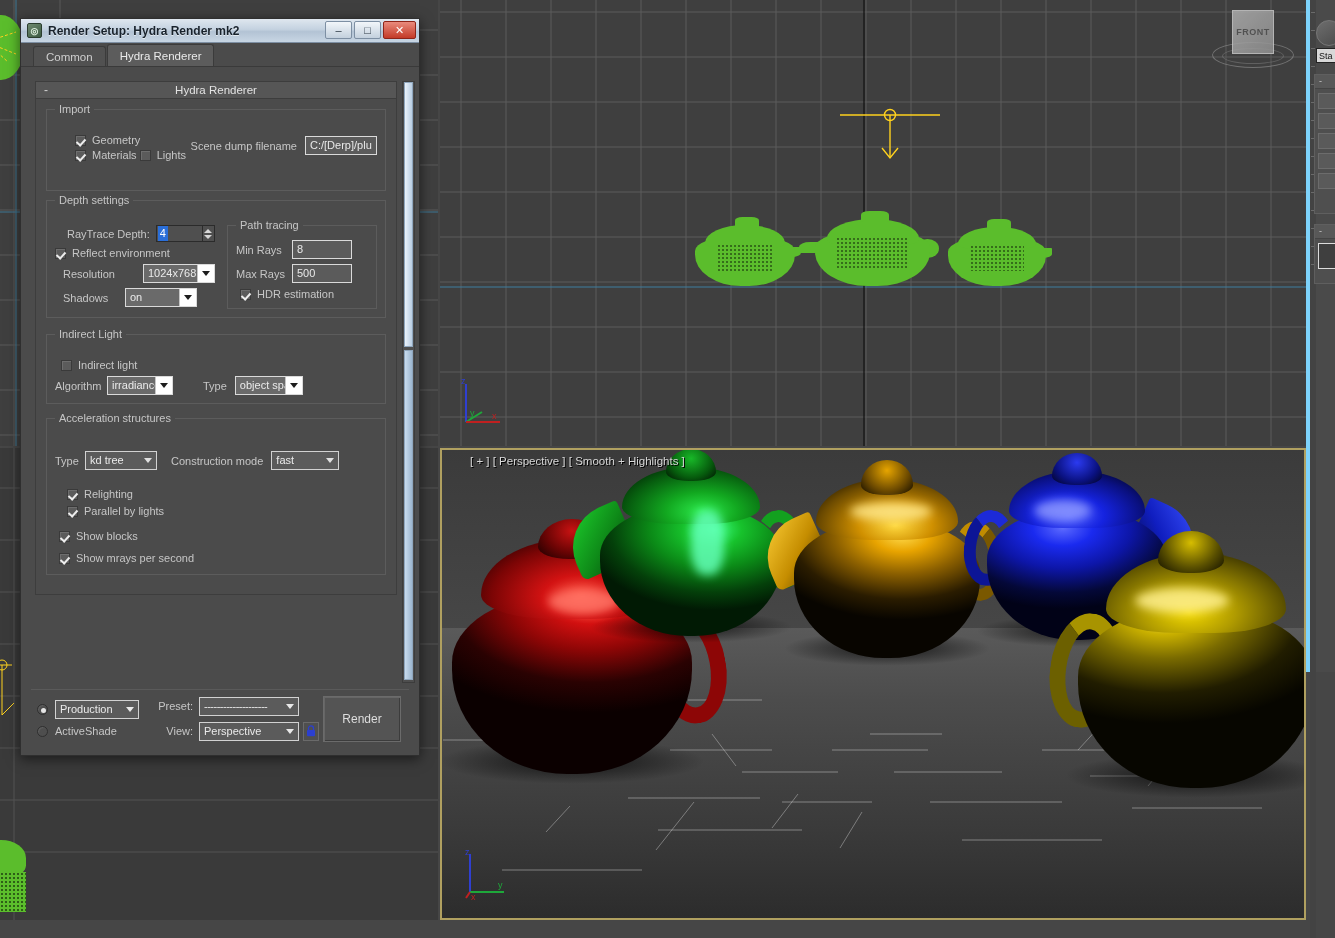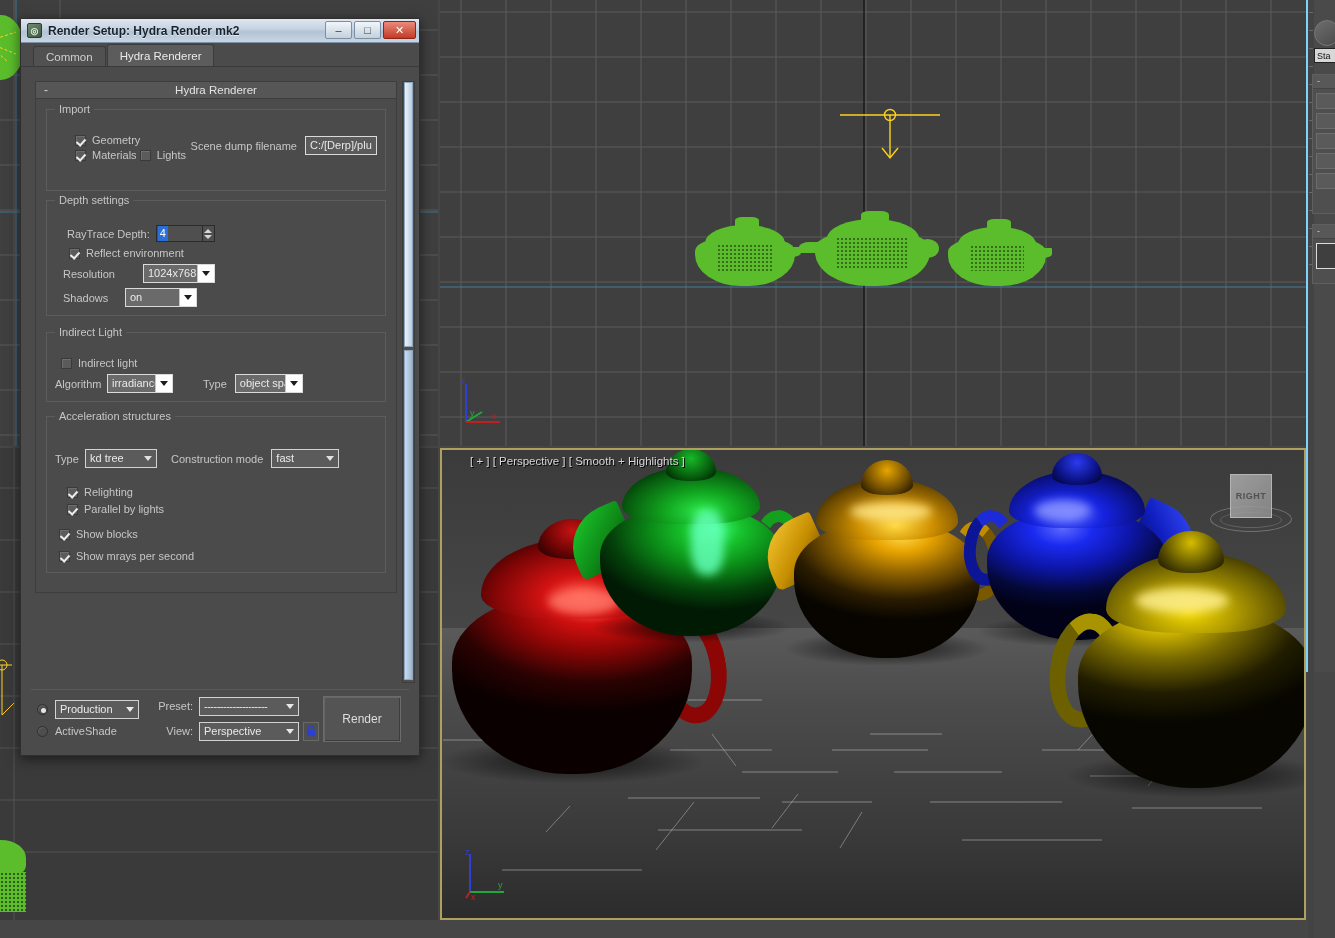--- a/index.html
+++ b/index.html
@@ -62,21 +62,21 @@
     border:1px solid #8a8a8a; border-radius:50%;
     opacity:0.45;
   }
 
   
   .tripod { position:absolute; width:56px; height:52px; font-size:9px; }
 
   
   #cmd-panel {
     position:absolute; right:0; top:0; width:29px; height:672px;
-    background:#4a4a4a; border-left:2px solid #7dd3fc;
+    background:#4a4a4a; border-left:4px solid #7dd3fc;
   }
   .cp-btn-round {
     position:absolute; left:6px; top:20px; width:26px; height:26px;
     border-radius:50%;
     background:linear-gradient(145deg,#6e6e6e,#4a4a4a);
     border:1px solid #777;
   }
   .cp-field {
     position:absolute; left:6px; top:48px; width:28px; height:15px;
     background:#d8d8d8; border:1px solid #222;
@@ -509,20 +509,25 @@
       <div class="dots" style="left:18%;top:34%;width:62%;height:44%;"></div>
     </div>
     <div class="wirepot" style="left:508px;top:220px;width:98px;height:66px;">
       <div class="wspout" style="left:84%;top:42%;width:22%;height:15%;"></div>
       <div class="wbody"></div>
       <div class="wlid"></div>
       <div class="wknob" style="left:40%;"></div>
       <div class="dots"></div>
     </div>
 
+    <div class="viewcube" style="right:10px;top:4px;">
+      <div class="vc-ring"></div>
+      <div class="vc-ring2"></div>
+      <div class="vc-face">FRONT</div>
+    </div>
 
     <svg class="tripod" style="left:16px;bottom:18px;" width="56" height="52">
       <line x1="10" y1="46" x2="10" y2="8" stroke="#2f3fd0" stroke-width="2"></line>
       <line x1="10" y1="46" x2="26" y2="36" stroke="#1ea83a" stroke-width="2"></line>
       <line x1="10" y1="46" x2="44" y2="46" stroke="#c02020" stroke-width="2"></line>
       <text x="5" y="8" fill="#2f3fd0" font-size="9" font-family="Liberation Sans, sans-serif">z</text>
       <text x="14" y="40" fill="#1ea83a" font-size="9" font-family="Liberation Sans, sans-serif">y</text>
       <text x="36" y="43" fill="#c02020" font-size="9" font-family="Liberation Sans, sans-serif">x</text>
     </svg>
   </div>
@@ -641,25 +646,20 @@
       <div class="lid" style="background:
            radial-gradient(ellipse 76% 96% at 46% 74%, #f2d800 0%, #b09b00 34%, #5c5100 70%, #110f00 100%);"></div>
       <div class="knob" style="left:34%;top:-3%;width:28%;height:17%;background:
            radial-gradient(ellipse at 50% 28%, #d6bd00 0%, #5a5000 58%, #0c0a00 100%);
            border-radius:50% 50% 46% 46%/70% 70% 30% 30%;"></div>
       <div class="hl" style="left:24%;top:20%;width:40%;height:10%;background:#fff08f;"></div>
     </div>
 
     <div class="vp-label">[ + ] [ Perspective ] [ Smooth + Highlights ]</div>
 
-    <div class="viewcube" style="right:10px;top:18px;">
-      <div class="vc-ring"></div>
-      <div class="vc-ring2"></div>
-      <div class="vc-face">RIGHT</div>
-    </div>
 
     <svg class="tripod" style="left:18px;bottom:18px;" width="56" height="52">
       <line x1="10" y1="44" x2="10" y2="6" stroke="#2f3fd0" stroke-width="2"></line>
       <line x1="10" y1="44" x2="44" y2="44" stroke="#1ea83a" stroke-width="2"></line>
       <line x1="10" y1="44" x2="6" y2="50" stroke="#c02020" stroke-width="2"></line>
       <text x="5" y="7" fill="#2f3fd0" font-size="9" font-family="Liberation Sans, sans-serif">z</text>
       <text x="38" y="40" fill="#1ea83a" font-size="9" font-family="Liberation Sans, sans-serif">y</text>
       <text x="11" y="52" fill="#c02020" font-size="9" font-family="Liberation Sans, sans-serif">x</text>
     </svg>
   </div>
@@ -766,21 +766,21 @@
                     <div class="spinner" style="margin-left:6px;">
                       <div class="sv">
                         <span>4</span>
                       </div>
                       <div class="sb">
                         <i class="up"></i>
                         <i class="down"></i>
                       </div>
                     </div>
                   </div>
-                  <div class="row" style="margin-left:14px;">
+                  <div class="row" style="">
                     <div class="cb">
                       <span class="box checked"></span>
                       <span class="cbl">Reflect environment</span>
                     </div>
                   </div>
                   <div class="row" style="margin-left:8px;">
                     <span class="lbl" style="width:80px;">Resolution</span>
                     <div class="dd" style="width:72px;">
                       <span class="ddv">1024x768</span>
                       <span class="ddb">
@@ -792,20 +792,37 @@
                     <span class="lbl" style="width:62px;">Shadows</span>
                     <div class="dd" style="width:72px;">
                       <span class="ddv">on</span>
                       <span class="ddb">
                           <i></i>
                         </span>
                     </div>
                   </div>
                 </div>
 
+                <div class="group" style="flex:1; margin-bottom:0; margin-left:4px; padding:14px 8px 8px 8px;">
+                  <div class="legend" style="background:#4b4b4b;">Path tracing</div>
+                  <div class="row">
+                    <span class="lbl" style="width:56px;">Min Rays</span>
+                    <div class="tf" style="width:60px;">8</div>
+                  </div>
+                  <div class="row">
+                    <span class="lbl" style="width:56px;">Max Rays</span>
+                    <div class="tf" style="width:60px;">500</div>
+                  </div>
+                  <div class="row" style="margin-bottom:0; margin-left:4px;">
+                    <div class="cb">
+                      <span class="box checked"></span>
+                      <span class="cbl">HDR estimation</span>
+                    </div>
+                  </div>
+                </div>
               </div>
             </div>
 
             <div class="group" style="margin-top:16px;">
               <div class="legend">Indirect Light</div>
               <div class="row" style="margin-left:6px;">
                 <div class="cb">
                   <span class="box"></span>
                   <span class="cbl">Indirect light</span>
                 </div>

